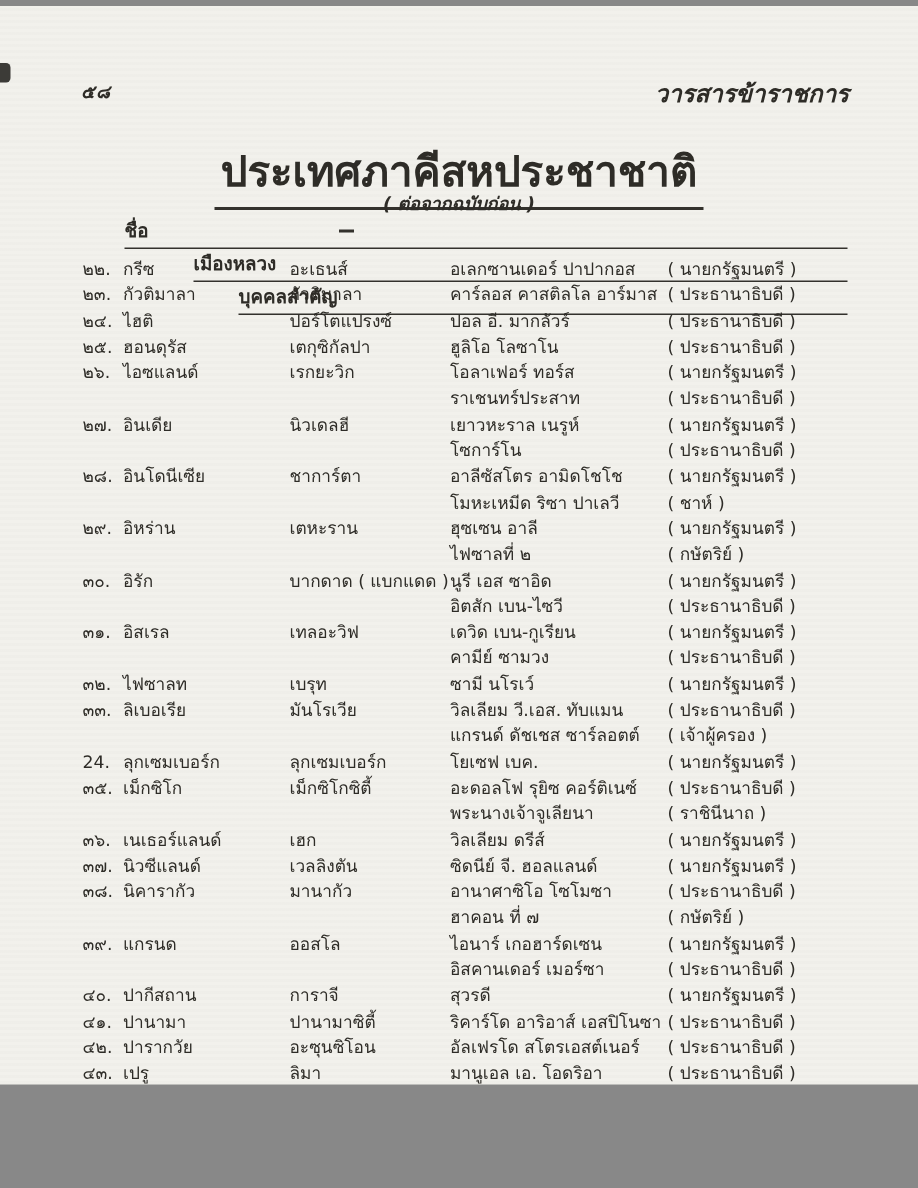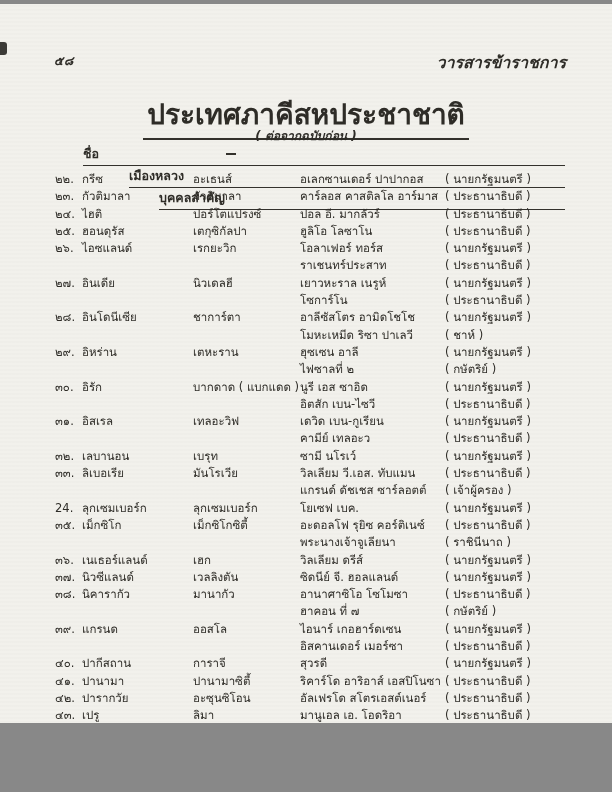--- a/index.html
+++ b/index.html
@@ -245,25 +245,25 @@
 
   <span class="person-line">
     <span class="p-name">เดวิด เบน-กูเรียน</span>
     <span class="p-role">( นายกรัฐมนตรี )</span>
   </span>
 </span>
   </div>
 
   <div class="trow">
     <span class="cell-no">๓๒.</span>
-    <span class="cell-name">เลบานอน</span>
+    <span class="cell-name">ไฟซาลท</span>
     <span class="cell-capital">เบรุท</span>
     <span class="cell-persons">
   <span class="person-line">
-    <span class="p-name">คามีย์ เทลอะว</span>
+    <span class="p-name">คามีย์ ซามวง</span>
     <span class="p-role">( ประธานาธิบดี )</span>
   </span>
 
   <span class="person-line">
     <span class="p-name">ซามี นโรเว์</span>
     <span class="p-role">( นายกรัฐมนตรี )</span>
   </span>
 </span>
   </div>
 

